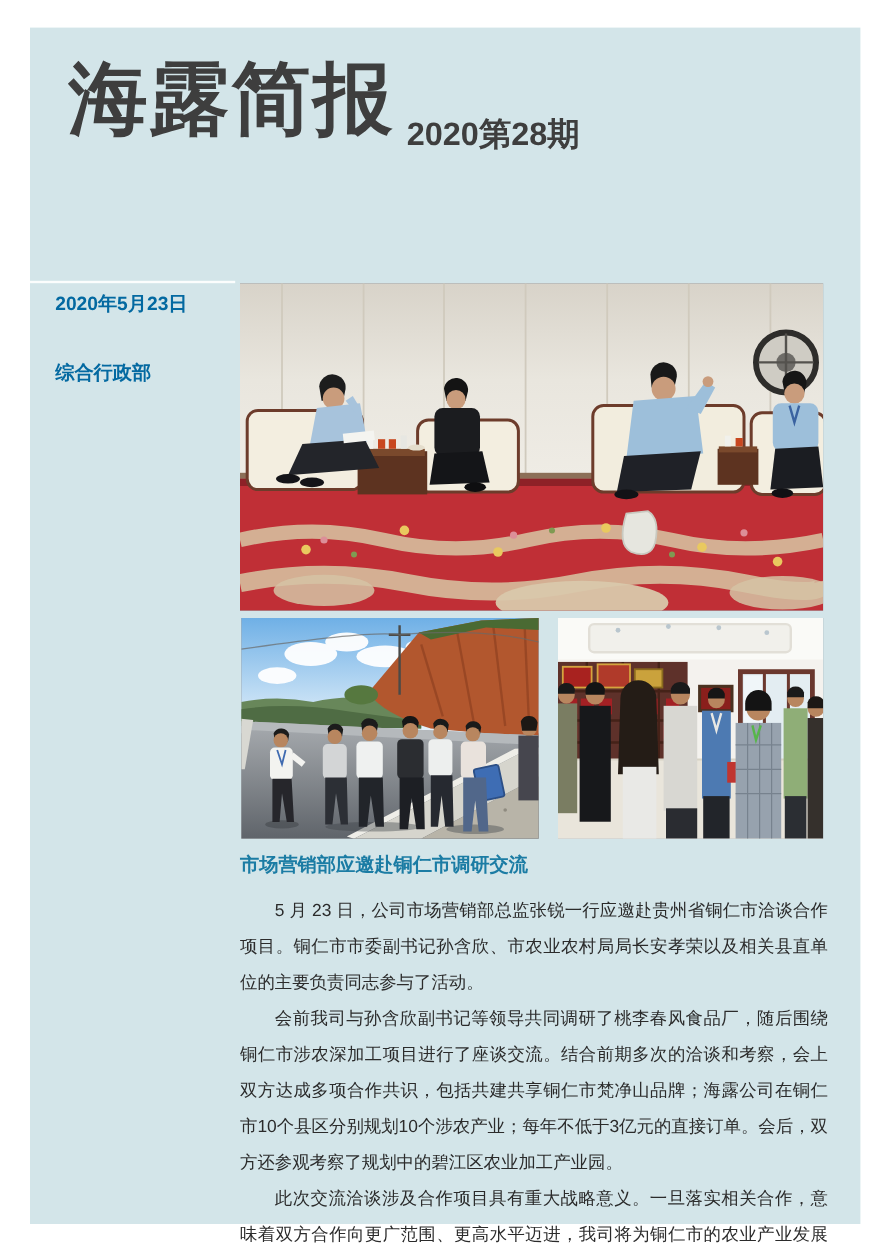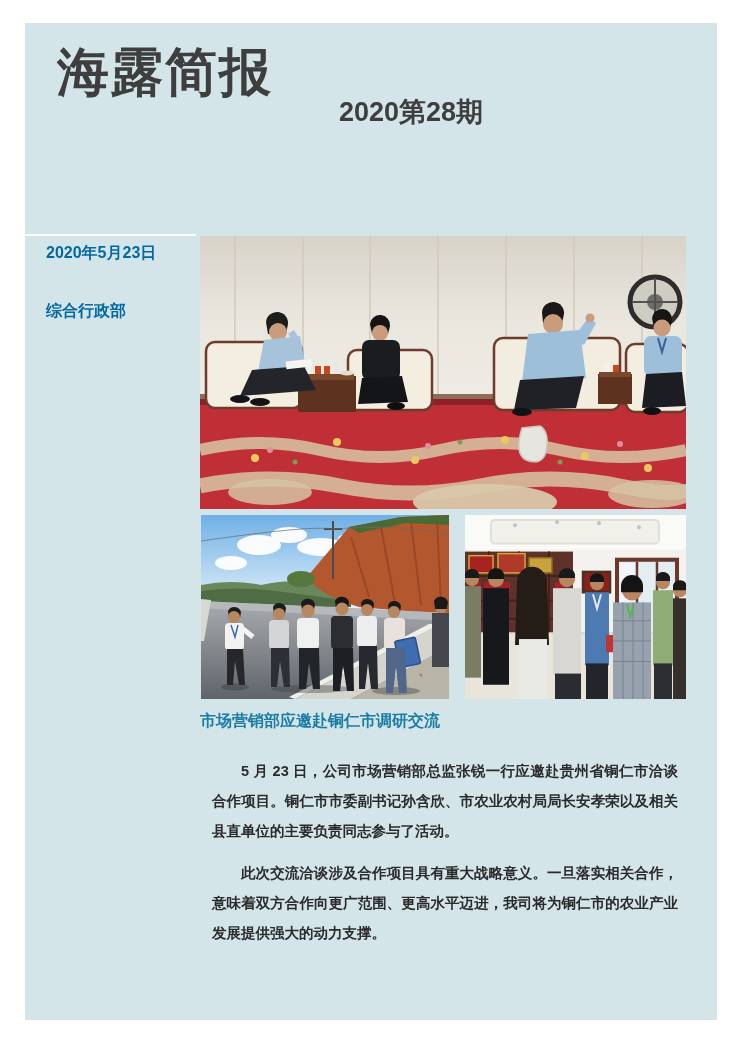--- a/index.html
+++ b/index.html
@@ -7,21 +7,21 @@
     width:740px;height:1047px;position:relative;background:#ffffff;
     font-family:"Liberation Sans","DejaVu Sans",sans-serif;
     overflow:hidden;
   }
   .panel{
     position:absolute;left:25px;top:23px;width:692px;height:997px;
     background:#d3e5e9;
   }
   .masthead-title{
     position:absolute;left:57px;top:36px;
-    font-size:52px;font-weight:bold;color:#3e3e3e;letter-spacing:2px;
+    font-size:66px;font-weight:bold;color:#3e3e3e;letter-spacing:2px;
     line-height:1.4;white-space:nowrap;
   }
   .masthead-issue{
     position:absolute;left:339px;top:94px;
     font-size:27px;font-weight:bold;color:#3e3e3e;white-space:nowrap;
   }
   .divider{
     position:absolute;left:25px;top:234px;width:171px;height:2px;
     background:#fbfdfd;
   }
@@ -38,21 +38,21 @@
   .photo-room{left:465px;top:515px;width:221px;height:184px;}
   .article-heading{
     position:absolute;left:200px;top:711px;width:490px;
     font-size:16px;font-weight:bold;color:#1b7ca4;
   }
   .article-body{
     position:absolute;left:200px;top:744px;width:490px;
     font-size:14.5px;line-height:30px;color:#2b2b2b;
     text-align:justify;font-weight:500;
   }
-  .article-body p{margin:12px;text-indent:2em;font-weight:bold;}
+  .article-body p{margin:0;text-indent:2em;}
 </style>
 </head>
 <body>
 
 <div class="panel"></div>
 
 <div class="masthead-title">海露简报</div>
 <div class="masthead-issue">2020第28期</div>
 
 <div class="divider"></div>
@@ -371,15 +371,16 @@
     <circle cx="215" cy="74" r="7" fill="#b8865f"></circle>
         <path d="M208,69 a7.5,7.5 0 0 1 14,0 l0,5 -14,0 z" fill="#1c1815"></path>
   </g>
 </svg>
 </div>
 
 <div class="article-heading">市场营销部应邀赴铜仁市调研交流</div>
 
 <div class="article-body">
   <p>5 月 23 日，公司市场营销部总监张锐一行应邀赴贵州省铜仁市洽谈合作项目。铜仁市市委副书记孙含欣、市农业农村局局长安孝荣以及相关县直单位的主要负责同志参与了活动。</p>
+  <p>会前我司与孙含欣副书记等领导共同调研了桃李春风食品厂，随后围绕铜仁市涉农深加工项目进行了座谈交流。结合前期多次的洽谈和考察，会上双方达成多项合作共识，包括共建共享铜仁市梵净山品牌；海露公司在铜仁市10个县区分别规划10个涉农产业；每年不低于3亿元的直接订单。会后，双方还参观考察了规划中的碧江区农业加工产业园。</p>
   <p>此次交流洽谈涉及合作项目具有重大战略意义。一旦落实相关合作，意味着双方合作向更广范围、更高水平迈进，我司将为铜仁市的农业产业发展提供强大的动力支撑。</p>
 
 </div>
 
 </body></html>

